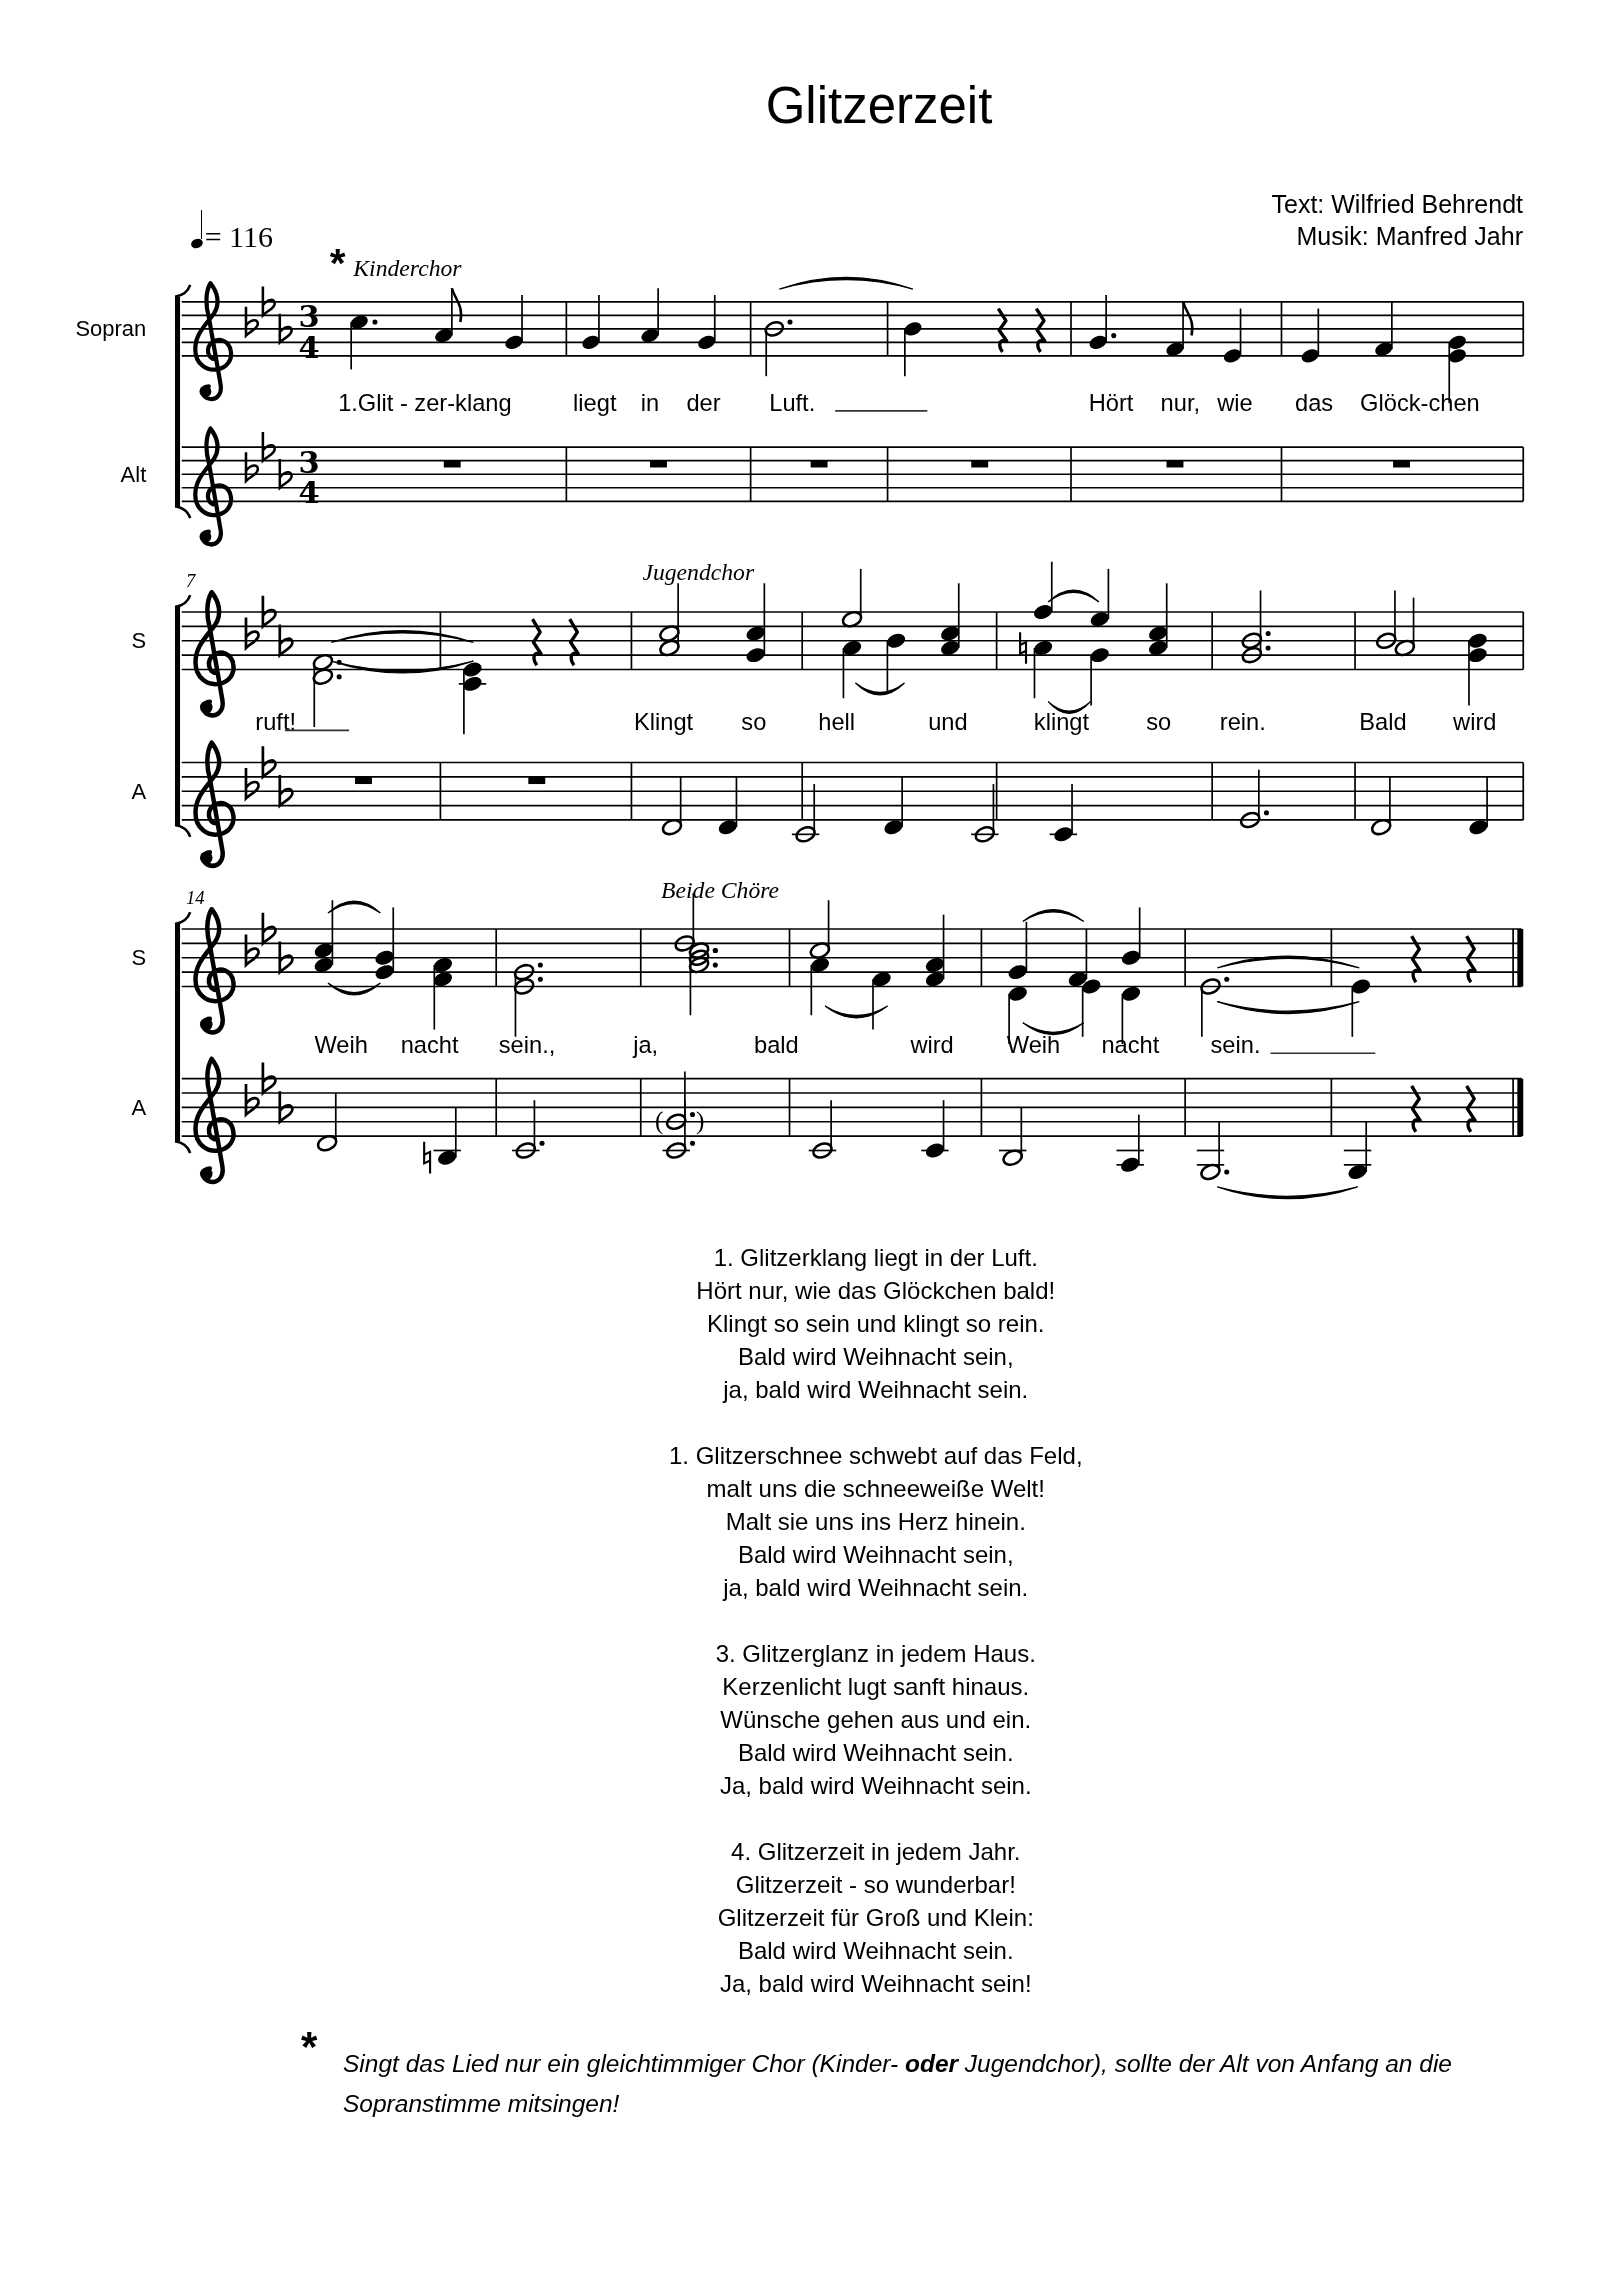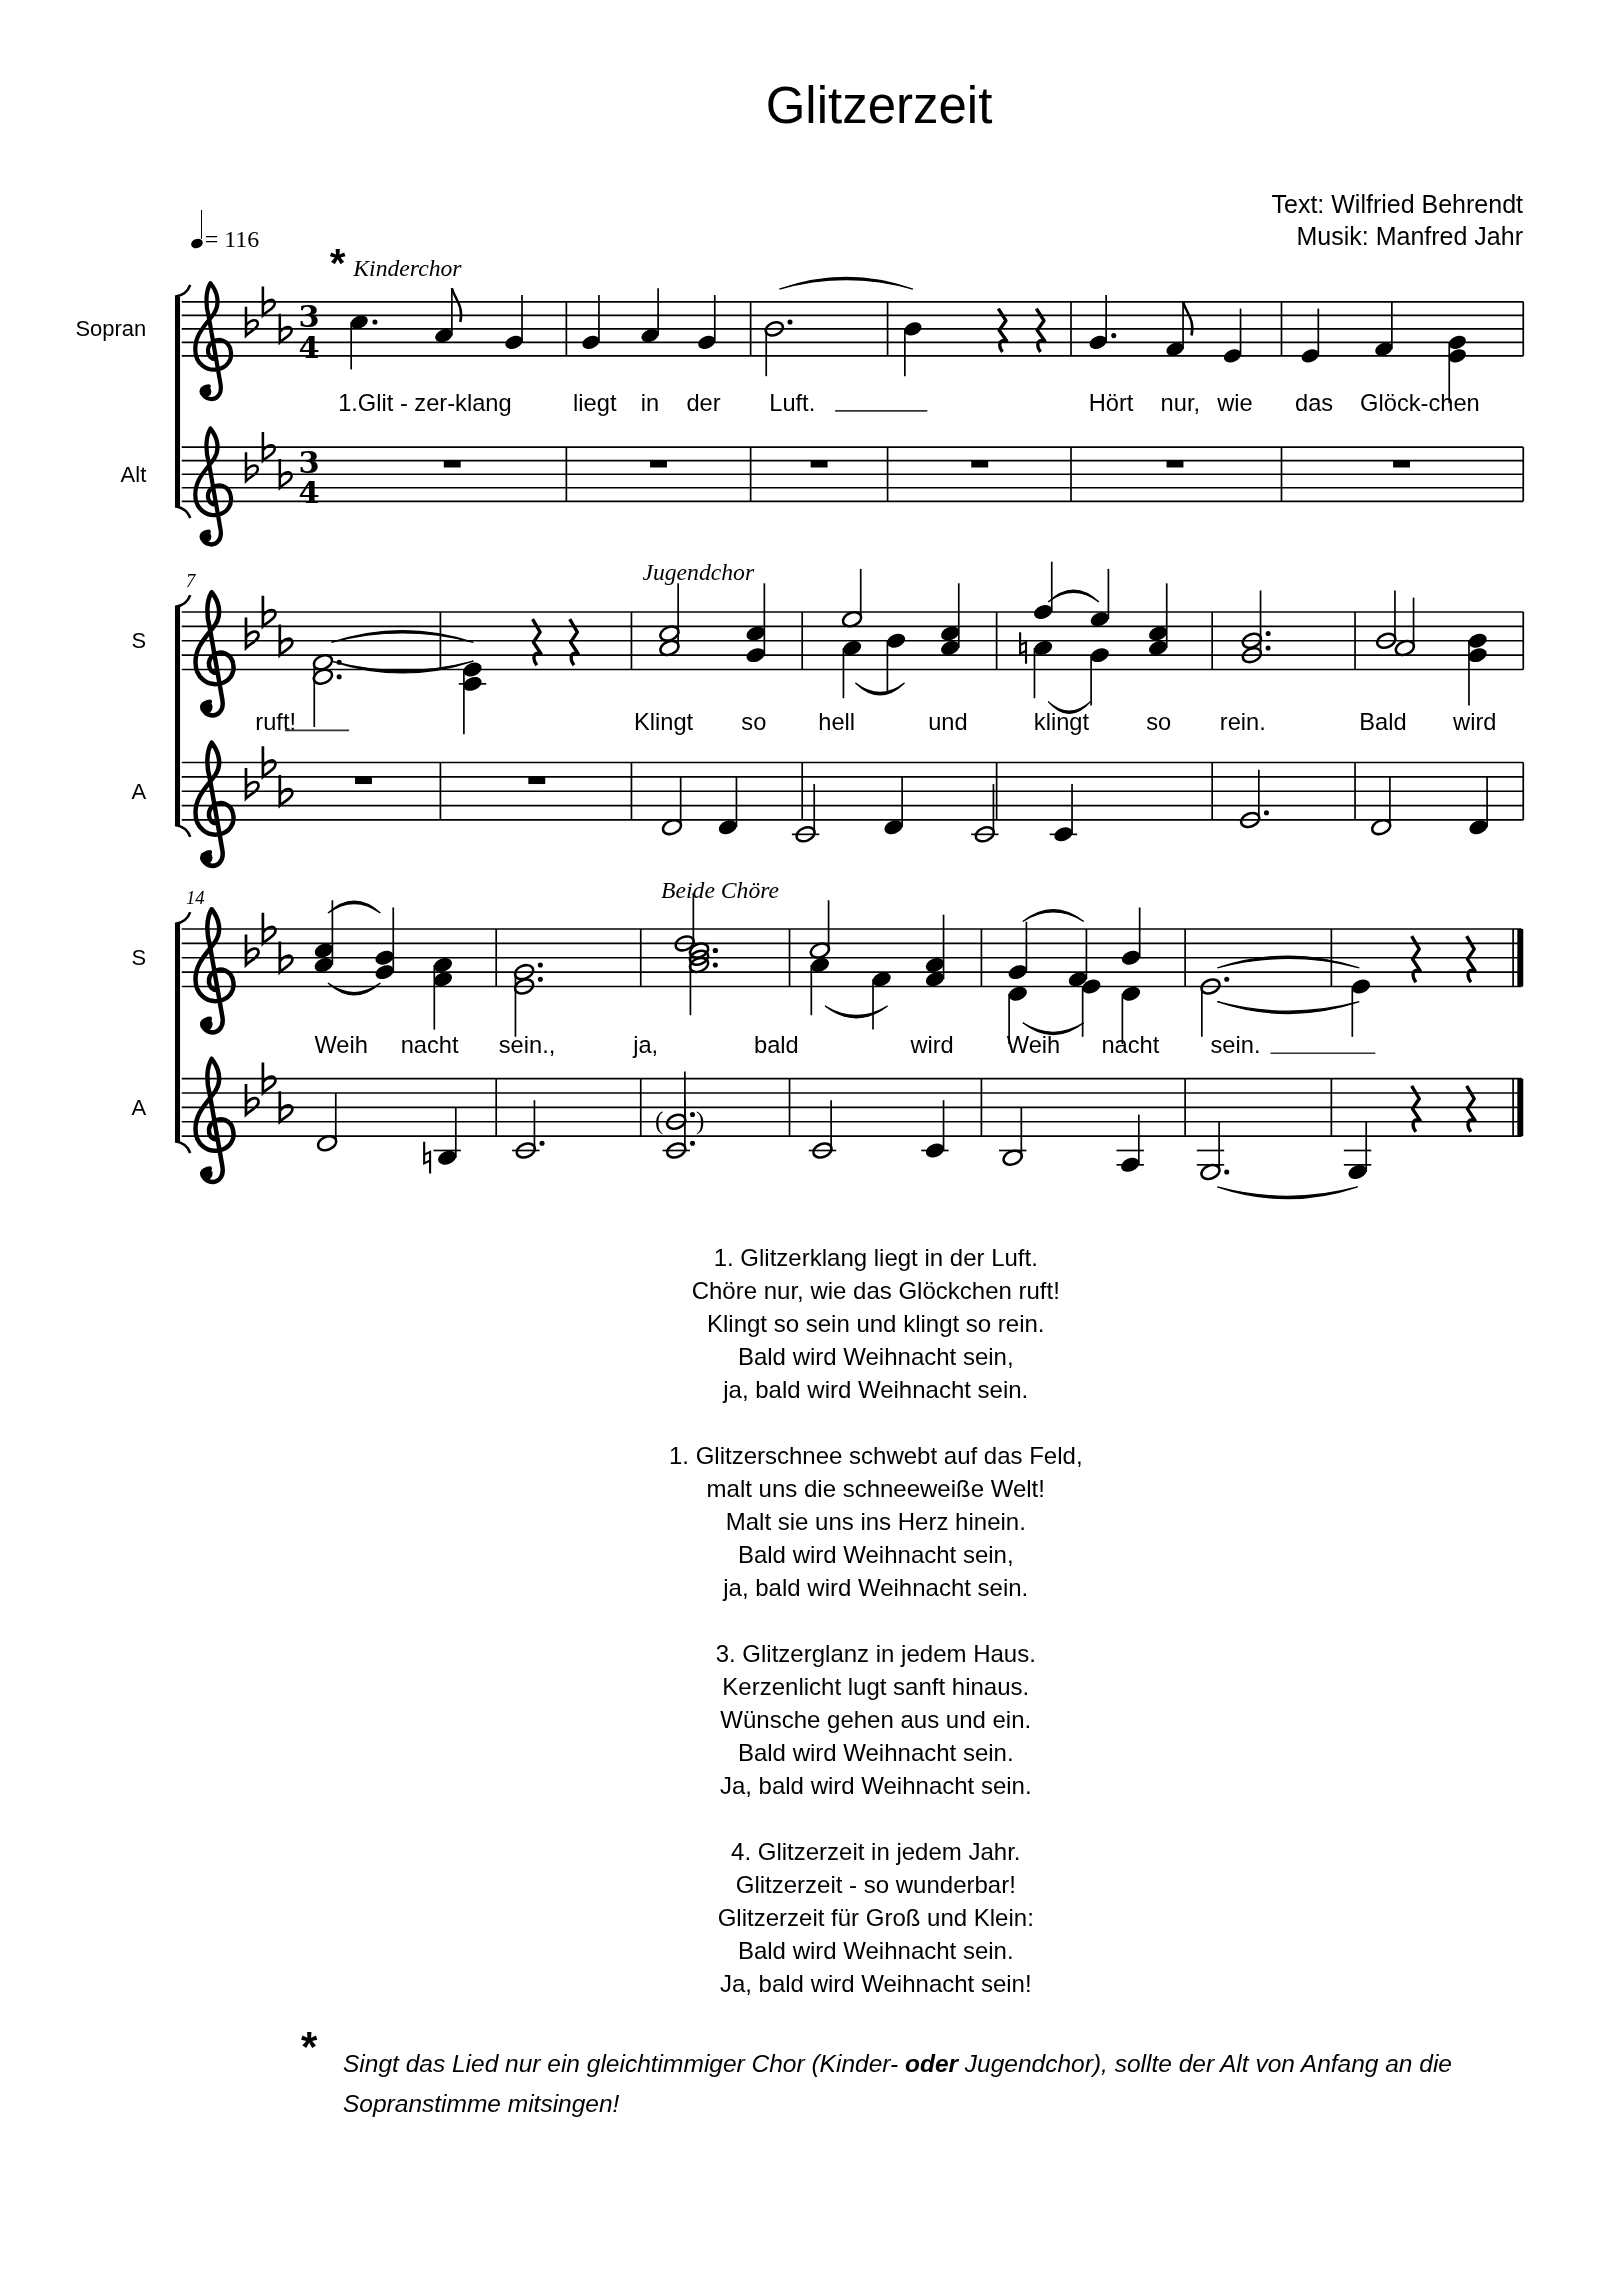--- a/index.html
+++ b/index.html
@@ -1,20 +1,20 @@
 <!DOCTYPE html>
 <html style="font-size:13.5px"><head>
 <meta charset="utf-8">
 <style>
   html, body { margin:0; padding:0; background:#ffffff; }
   body { width:1623px; height:2295px; position:relative; overflow:hidden; color:#000; }
   .abs { position:absolute; }
   .title { left:0; width:1758px; top:76px; text-align:center; font-family:"Liberation Sans", sans-serif; font-size:51px; }
   .credits { right:100px; top:188px; text-align:right; font-family:"Liberation Sans", sans-serif; font-size:25px; line-height:32px; }
-  .tempo { left:191px; top:218px; font-family:"Liberation Serif", serif; font-size:24px; }
+  .tempo { left:191px; top:218px; font-family:"Liberation Serif", serif; font-size:30px; }
   .tempo .note { display:inline-block; width:12px; height:9.3px; background:#000; border-radius:50%; transform:rotate(-20deg); position:relative; top:1.7px; }
   .tempo .stem { display:inline-block; width:1.7px; height:29px; background:#000; position:relative; left:-2.5px; top:-8.5px; }
   .asterisk { font-family:"Liberation Sans", sans-serif; font-weight:bold; font-size:42px; line-height:34px; }
   .verses { left:669px; top:1241px; font-family:"Liberation Sans", sans-serif; font-size:24px; line-height:33px;text-align:center; }
   .verse { margin-bottom:33px; }
   .footnote { left:343px; top:2044px; width:1166px; font-family:"Liberation Sans", sans-serif; font-style:italic; font-size:24.5px; line-height:40px; }
   .foot-star { left:301px; top:2030px; }
   svg.score { position:absolute; left:0; top:0; }
 </style>
 </head>
@@ -637,21 +637,21 @@
         <text x="1303" y="1246" style="font-family:&quot;Liberation Sans&quot;,sans-serif;font-size:28px">nacht</text>
         <text x="1432" y="1246" style="font-family:&quot;Liberation Sans&quot;,sans-serif;font-size:28px">sein.</text>
         <line x1="1503" x2="1627" y1="1246" y2="1246" stroke="#333" stroke-width="2"></line>
       </g>
     </svg>
   </div>
 
 <div class="abs verses" id="verses">
     <div class="verse">
       <div>1. Glitzerklang liegt in der Luft.</div>
-      <div>Chöre nur, wie das Glöckchen ruft!</div>
+      <div>Hört nur, wie das Glöckchen bald!</div>
       <div>Klingt so sein und klingt so rein.</div>
       <div>Bald wird Weihnacht sein,</div>
       <div>ja, bald wird Weihnacht sein.</div>
     </div>
     <div class="verse">
       <div>1. Glitzerschnee schwebt auf das Feld,</div>
       <div>malt uns die schneeweiße Welt!</div>
       <div>Malt sie uns ins Herz hinein.</div>
       <div>Bald wird Weihnacht sein,</div>
       <div>ja, bald wird Weihnacht sein.</div>

